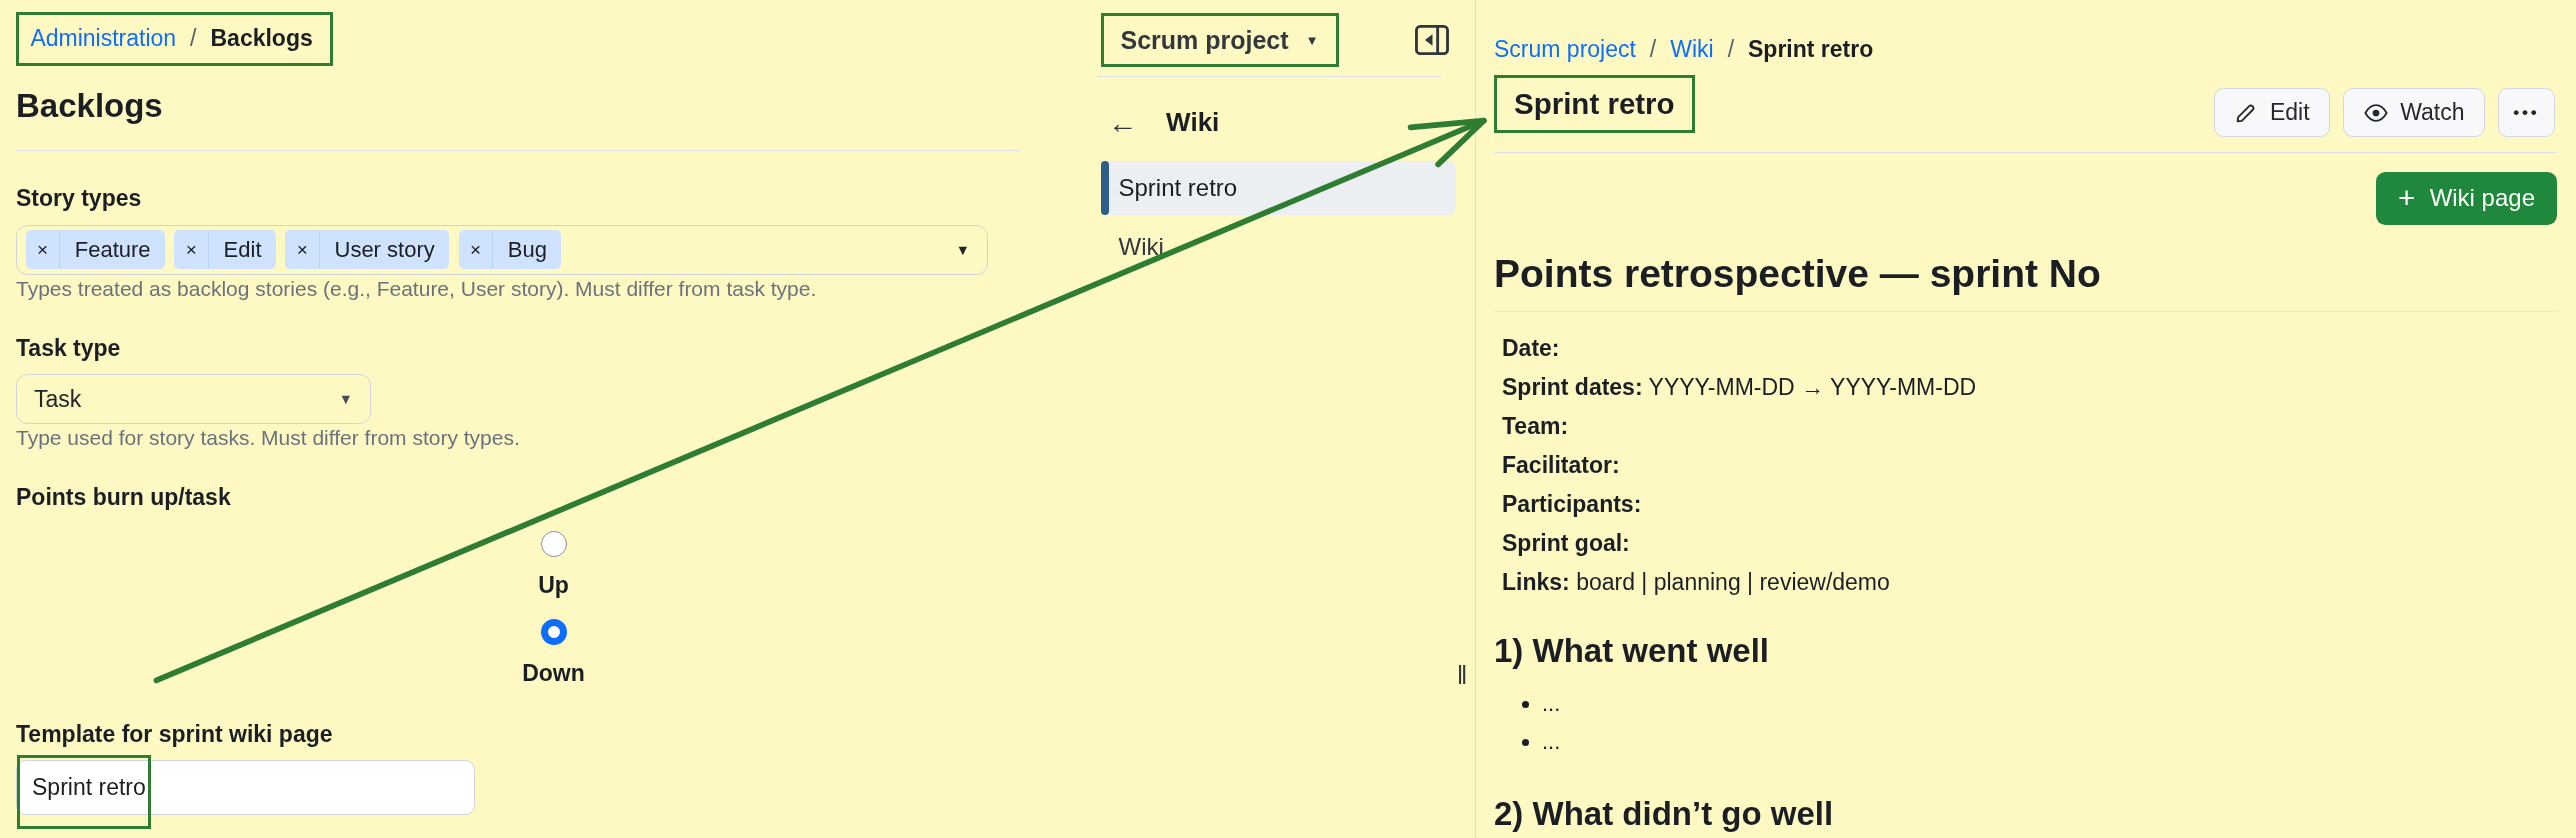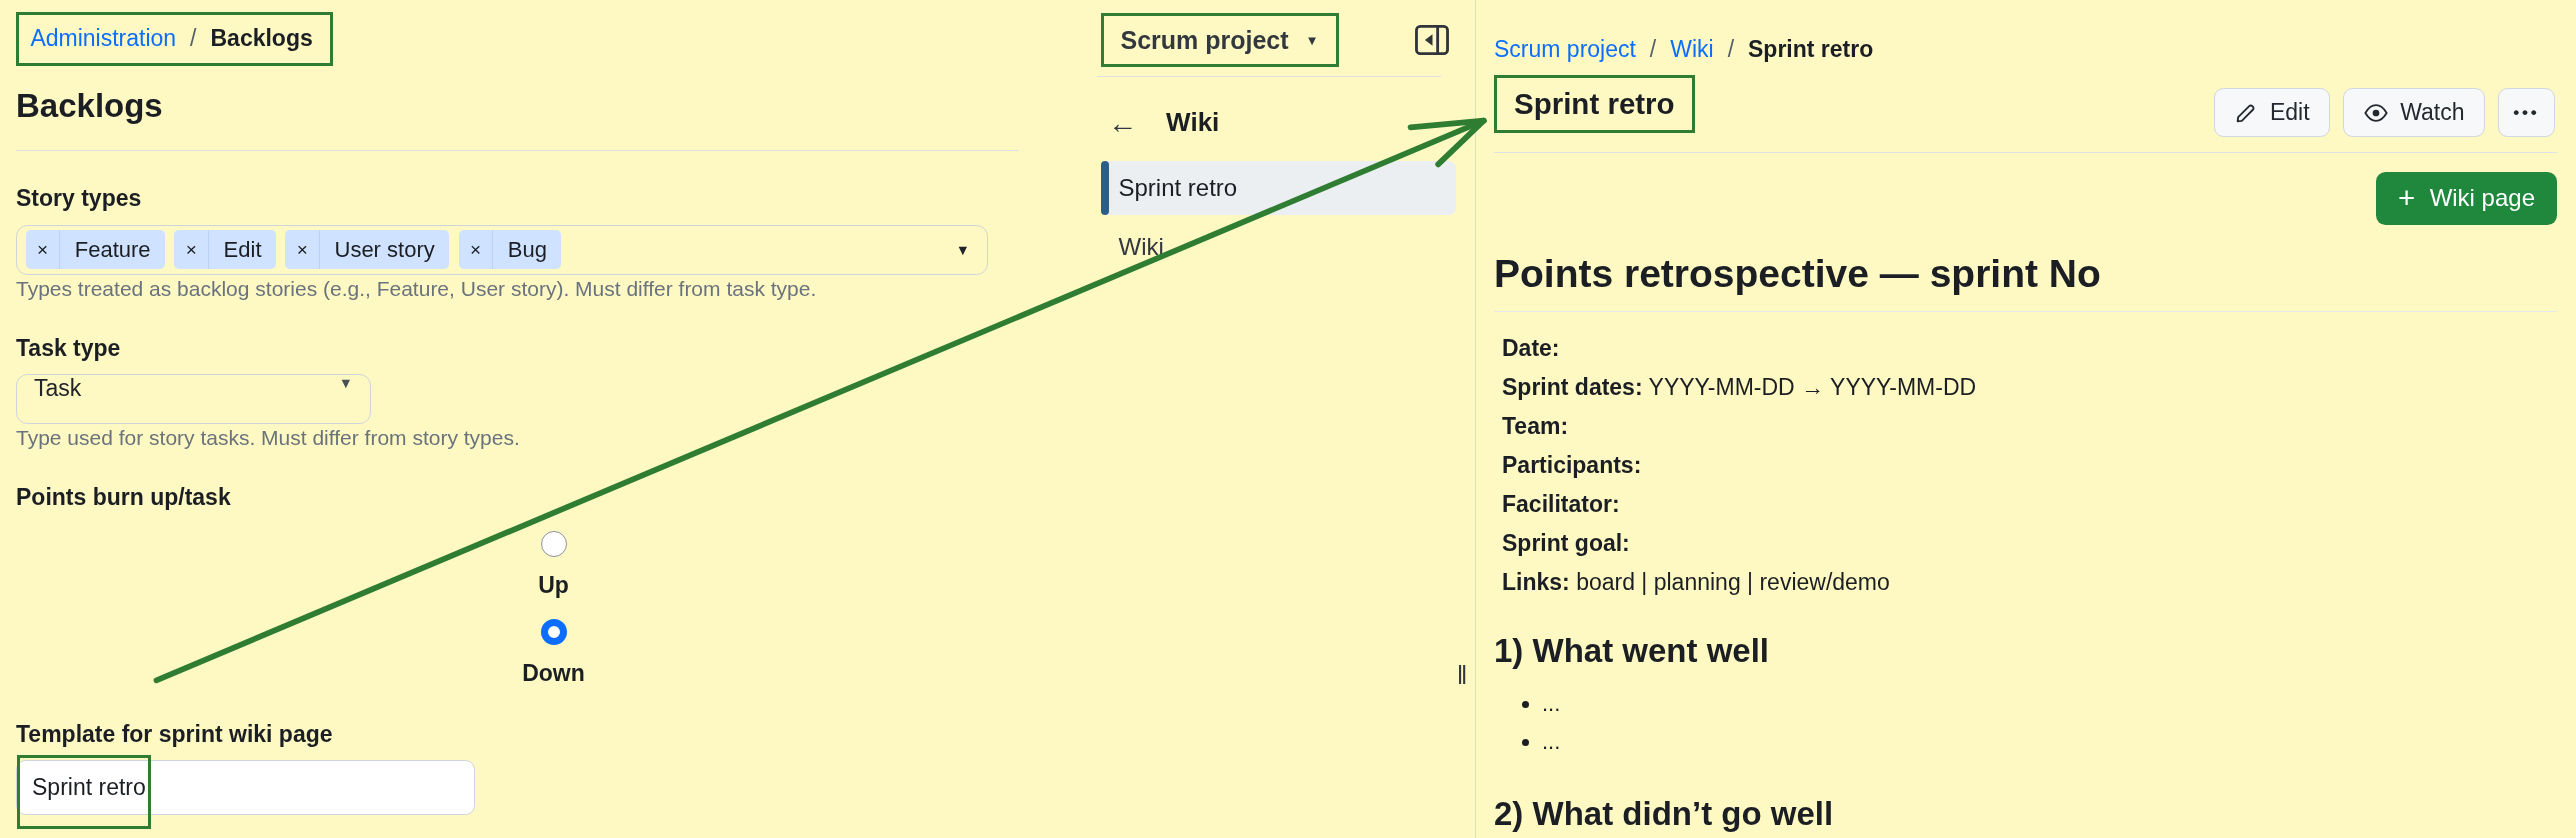--- a/index.html
+++ b/index.html
@@ -21,21 +21,21 @@
   .divider{border:none;border-top:1px solid var(--divider);margin:25px 0 0 0;width:1003px;}
   .flabel{display:block;font-weight:700;font-size:23px;color:var(--ink);margin:34px 0 12.4px 0;}
   .multiselect{width:972px;height:50px;border:1px solid var(--border);border-radius:11.4px;
                display:flex;align-items:center;gap:9.5px;padding:0 42px 0 8.6px;position:relative;cursor:pointer;}
   .chip{display:inline-flex;align-items:center;background:#cfe2ff;border-radius:4.8px;font-size:22px;height:39px;color:var(--ink);}
   .chip .x{padding:0 11.4px;font-size:19px;height:100%;display:flex;align-items:center;border-right:1px solid #b9d3f8;cursor:pointer;}
   .chip .cl{padding:0 14.3px;}
   .ms-caret{position:absolute;right:17px;top:50%;transform:translateY(-50%);font-size:14.3px;color:#212529;}
   .help{color:var(--muted);font-size:21px;margin:2px 0 0 0;}
   .select{width:355px;height:50px;border:1px solid var(--border);border-radius:11.4px;display:flex;
-          align-items:flex-start;justify-content:space-between;padding:0 17px;font-size:23px;cursor:pointer;}
+          align-items:center;justify-content:space-between;padding:0 17px;font-size:23px;cursor:pointer;}
   .select .caret{font-size:14.3px;color:#495057;}
   .radio-row{display:flex;align-items:center;gap:15px;margin-top:20px;font-size:23px;font-weight:600;color:var(--ink);cursor:pointer;flex-direction:column;}
   .radio{width:26px;height:26px;border-radius:50%;border:1.9px solid #8a929a;background:#fff;flex:0 0 26px;}
   .radio.checked{border:7.6px solid var(--link);}
   .tpl-wrap{position:relative;display:inline-block;}
   .tpl-input{width:459px;height:55px;border:1px solid var(--border);border-radius:9.5px;font-size:23px;
              padding:0 15px;color:var(--ink);font-family:inherit;outline:none;background:#fff;}
   .input-annot{position:absolute;left:1px;top:-5.7px;width:134px;height:74px;pointer-events:none;}
   .btn-save{display:block;margin-top:23px;background:#1e8139;color:#fff;border:none;border-radius:9.5px;
             font-size:23px;padding:11.4px 26px;font-family:inherit;cursor:pointer;}
@@ -224,22 +224,22 @@
         <span>Wiki page</span>
       </button>
     </div>
 
     <article class="wiki-content">
       <h1>Points retrospective — sprint No</h1>
       <div class="meta">
         <p><b>Date:</b> <span></span></p>
         <p><b>Sprint dates:</b> <span>YYYY-MM-DD → YYYY-MM-DD</span></p>
         <p><b>Team:</b> <span></span></p>
+        <p><b>Facilitator:</b> <span></span></p>
         <p><b>Participants:</b> <span></span></p>
-        <p><b>Facilitator:</b> <span></span></p>
         <p><b>Sprint goal:</b> <span></span></p>
         <p><b>Links:</b> <span>board | planning | review/demo</span></p>
       </div>
 
       <h2>1) What went well</h2>
       <ul>
         <li>...</li>
         <li>...</li>
       </ul>
 

